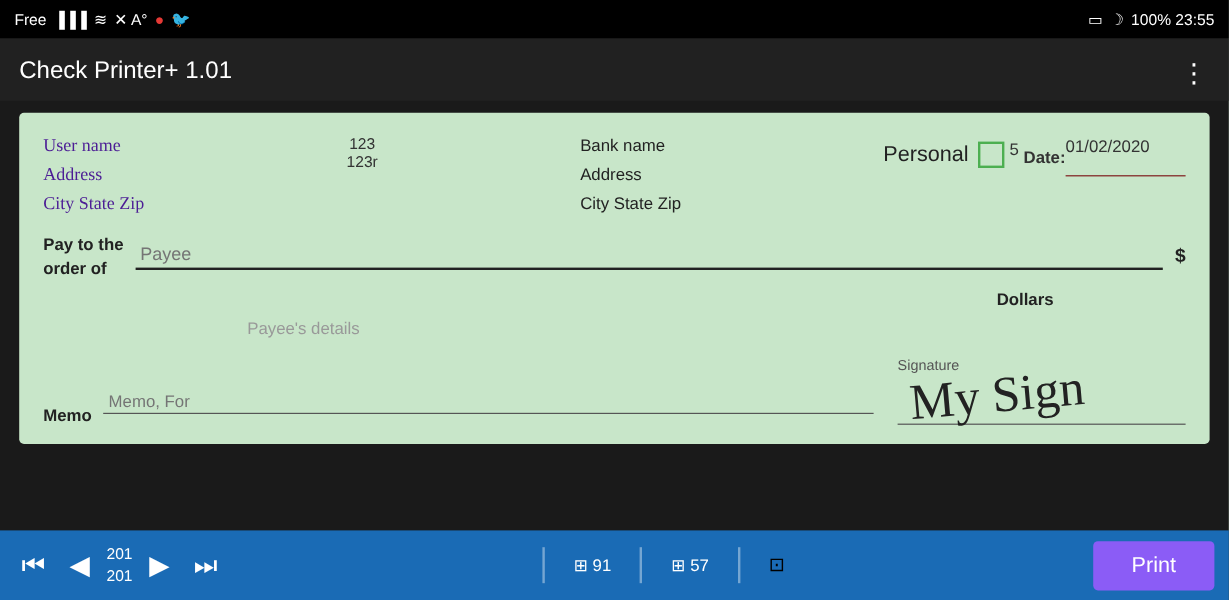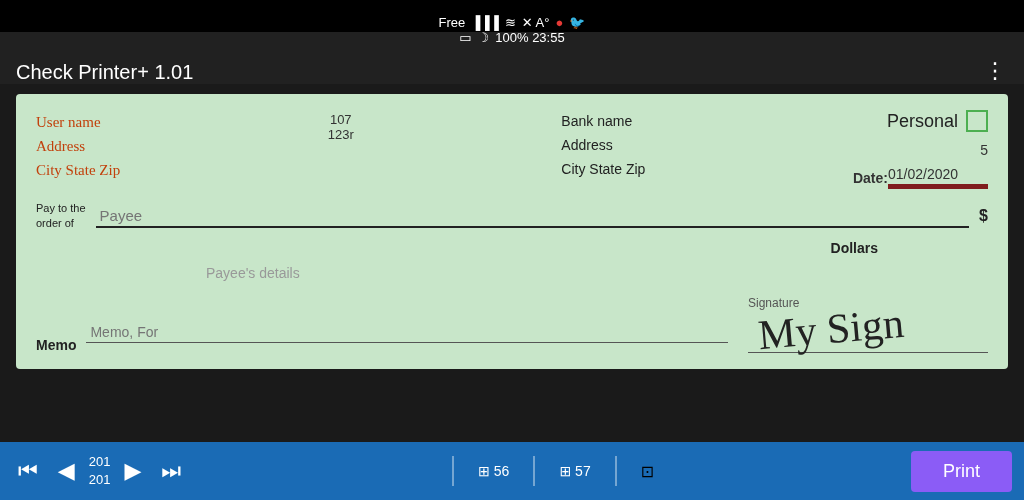--- a/index.html
+++ b/index.html
@@ -14,36 +14,35 @@
     
     .status-bar {
       background: #000;
       color: #fff;
       font-size: 13px;
       display: flex;
       justify-content: space-between;
       align-items: center;
       padding: 15px 12px;
       height: 32px;
-      flex-direction: column;
     }
     .status-left, .status-right {
       display: flex;
       align-items: center;
       gap: 6px;
     }
 
     
     .title-bar {
       background: #212121;
       color: #fff;
       display: flex;
       justify-content: space-between;
-      align-items: flex-end;
-      padding: 0 16px;
+      align-items: flex-start;
+      padding: 16px 16px;
       height: 52px;
     }
     .title-bar-title {
       font-size: 20px;
       font-weight: 400;
     }
     .dots-menu {
       font-size: 22px;
       cursor: pointer;
       letter-spacing: 2px;
@@ -60,38 +59,36 @@
     
     .check-top {
       display: flex;
       justify-content: space-between;
       align-items: flex-start;
       margin-bottom: 12px;
     }
     .user-info {
       font-family: 'Brush Script MT', cursive;
       font-size: 15px;
-      color: #c2410c;
+      color: #4c1d95;
       line-height: 1.6;
     }
     .check-numbers {
       font-size: 13px;
       color: #333;
       text-align: center;
       margin-top: 2px;
     }
     .bank-info {
       font-size: 14px;
       color: #222;
       line-height: 1.7;
     }
     .personal-section {
       display: flex;
-      flex-direction: column;
-      align-items: flex-end;
       gap: 4px;
     }
     .personal-label {
       font-size: 18px;
       color: #222;
       display: flex;
       align-items: center;
       gap: 8px;
     }
     .personal-checkbox {
@@ -113,36 +110,36 @@
       margin-top: 4px;
     }
     .date-label {
       font-size: 14px;
       color: #333;
       font-weight: bold;
     }
     .date-value {
       font-size: 14px;
       color: #333;
-      border-bottom: 5px solid #7f1d1d;
-      padding-bottom: 2px;
+      border-bottom: 1px solid #7f1d1d;
+      padding-bottom: 16px;
       min-width: 100px;
     }
 
     
     .pay-row {
       display: flex;
       align-items: center;
       gap: 10px;
       margin-bottom: 8px;
     }
     .pay-label {
-      font-size: 11px;
-      color: #222;
-      font-weight: normal;
+      font-size: 14px;
+      color: #222;
+      font-weight: bold;
       white-space: nowrap;
       line-height: 1.4;
     }
     .payee-input {
       flex: 1;
       border: none;
       border-bottom: 2px solid #222;
       background: transparent;
       font-size: 15px;
       color: #0f172a;
@@ -334,21 +331,21 @@
 
   <div class="check-top">
 
     <div class="user-info">
       <div>User name</div>
       <div>Address</div>
       <div>City State Zip</div>
     </div>
 
     <div class="check-numbers">
-      <div>107</div>
+      <div>123</div>
       <div>123r</div>
     </div>
 
     <div class="bank-info">
       <div>Bank name</div>
       <div>Address</div>
       <div>City State Zip</div>
     </div>
 
     <div class="personal-section">
@@ -403,21 +400,21 @@
       <div>201</div>
     </div>
     <button class="nav-btn">▶</button>
     <button class="nav-btn">⏭</button>
   </div>
 
   <div class="nav-middle">
     <div class="nav-divider"></div>
     <div class="nav-icon-box">
       <span>⊞</span>
-      <span>56</span>
+      <span>91</span>
     </div>
     <div class="nav-divider"></div>
     <div class="nav-icon-box">
       <span>⊞</span>
       <span>57</span>
     </div>
     <div class="nav-divider"></div>
     <span>⊡</span>
   </div>
 

